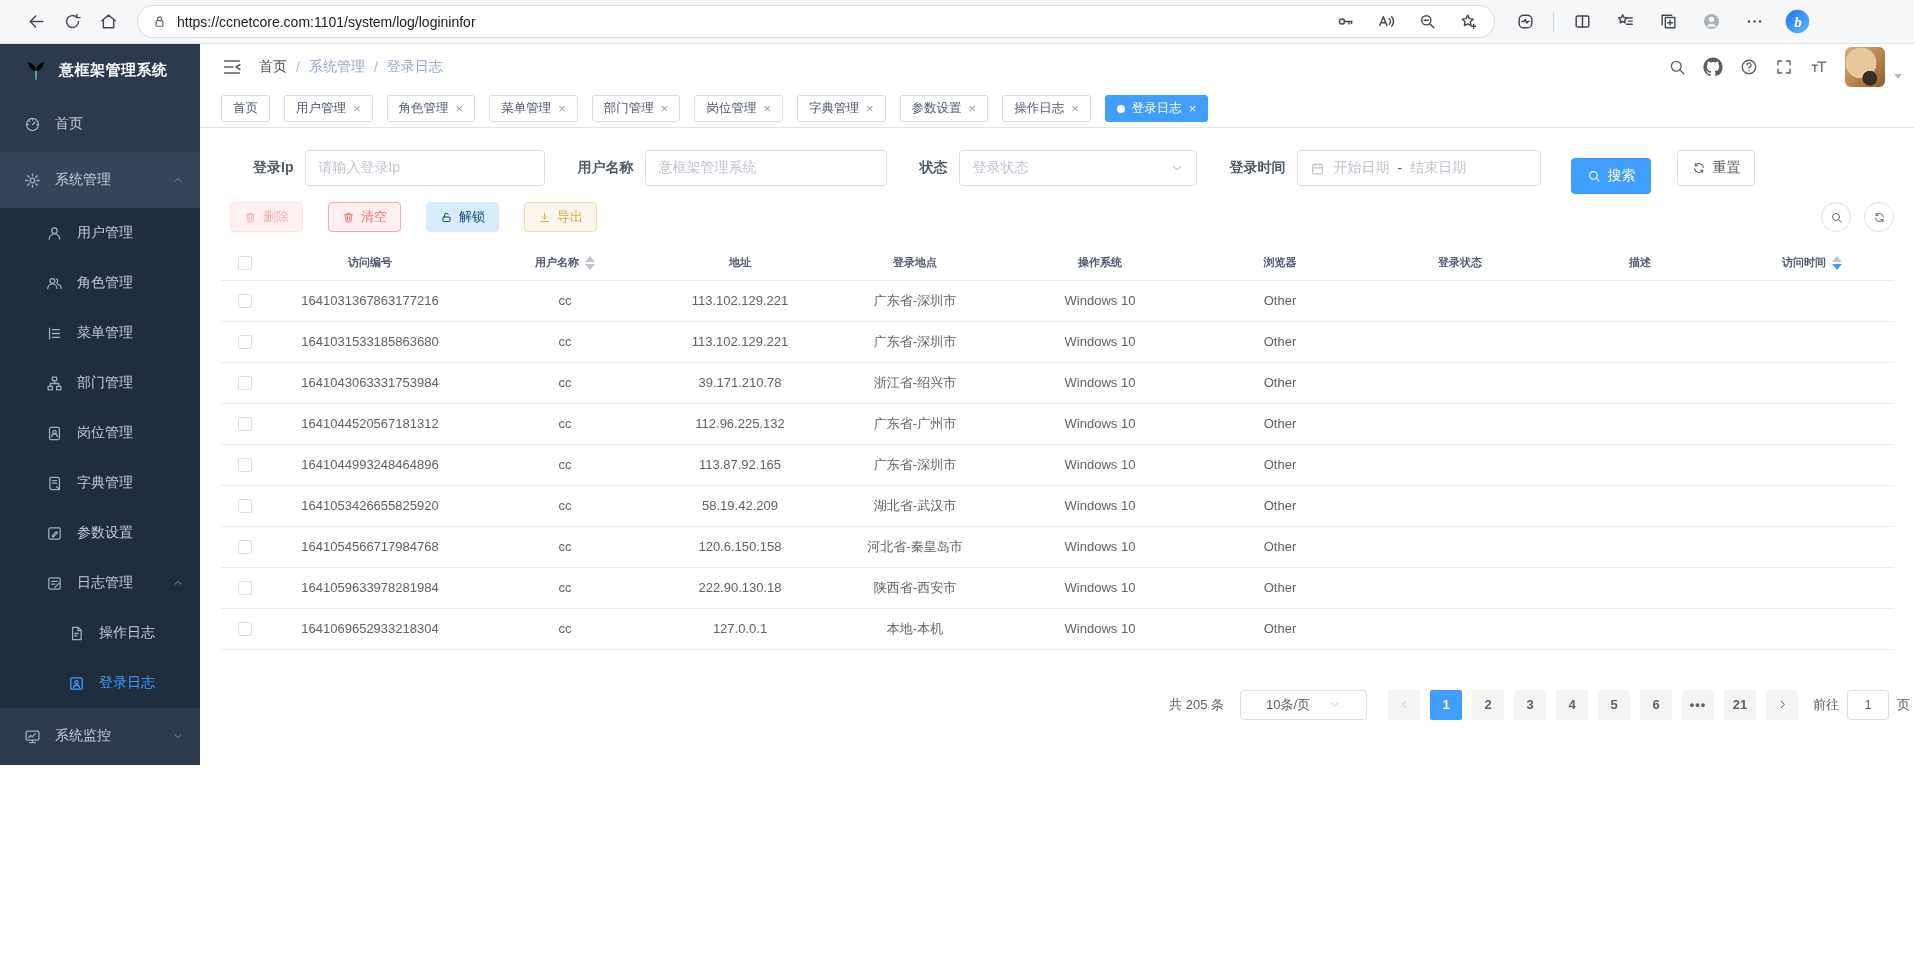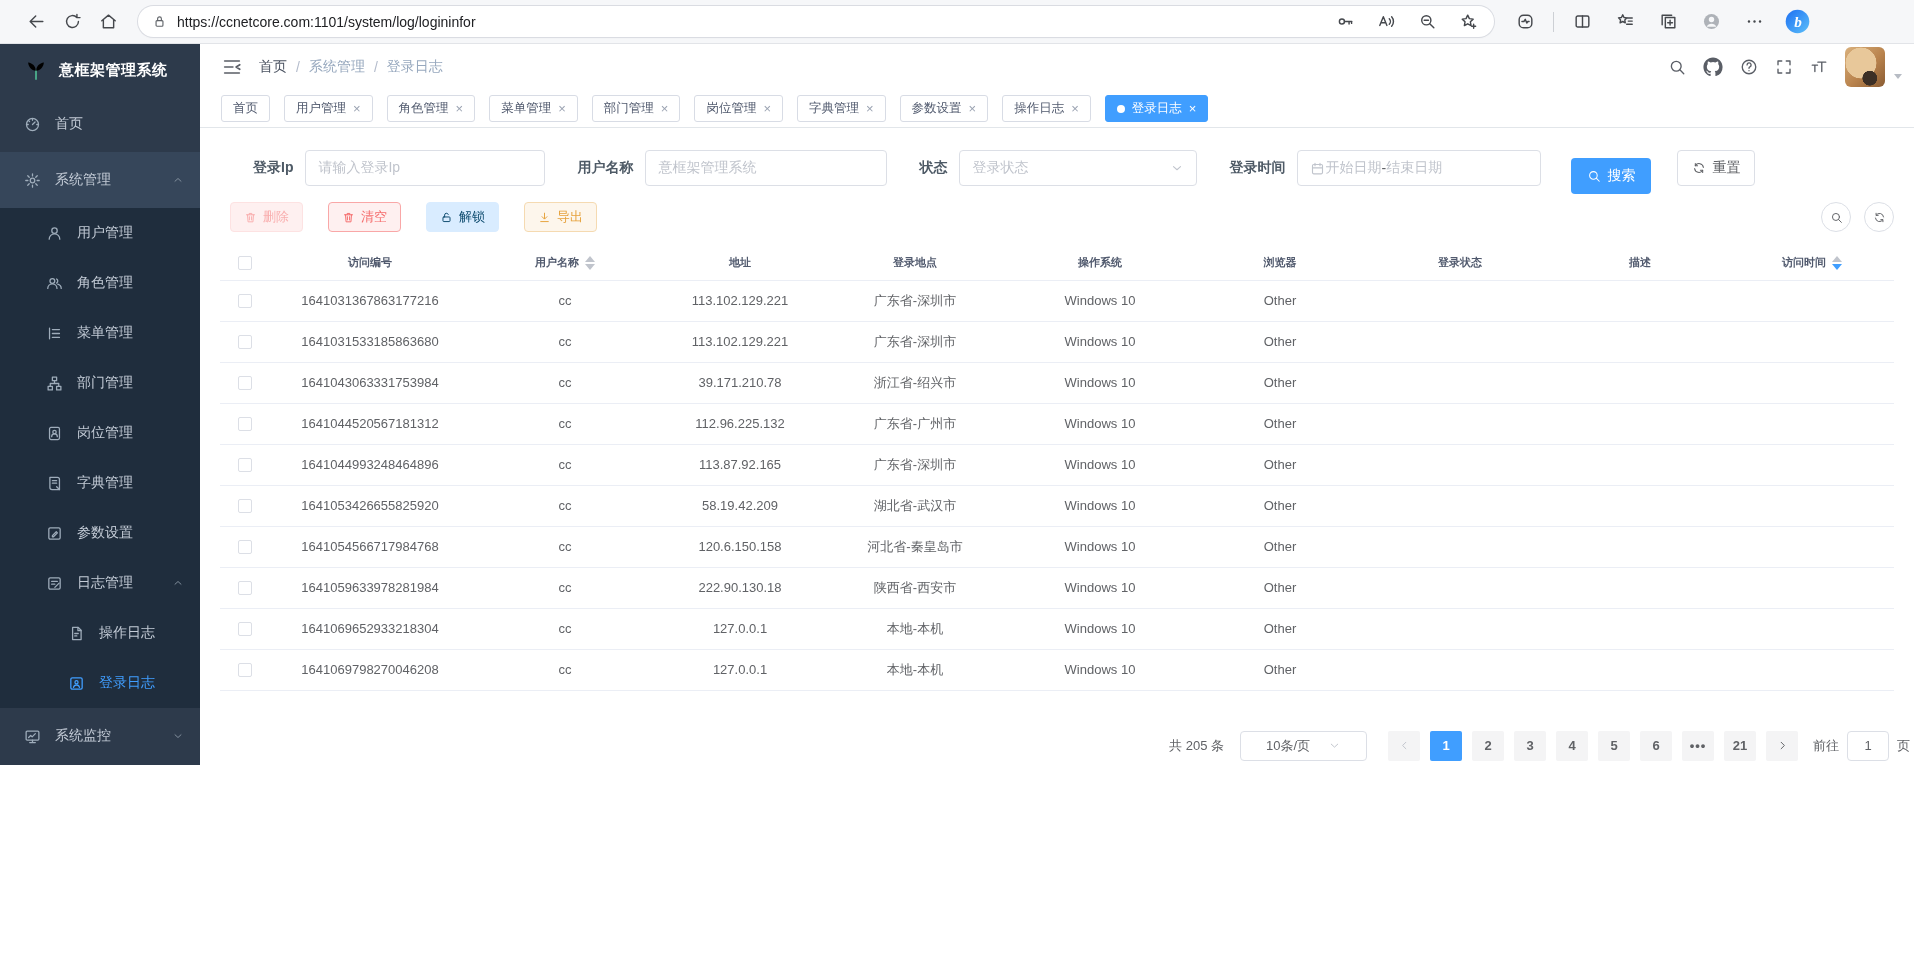--- a/index.html
+++ b/index.html
@@ -66,21 +66,21 @@
   .tab .dot{width:8px;height:8px;border-radius:50%;background:#fff;}
 
   
   .content{flex:1 1 auto;padding:0 20px;background:#fff;min-width:0;}
   .filter-row{margin-top:22px;display:flex;align-items:center;height:36px;}
   .f-label{font-size:14px;font-weight:bold;color:#4e5a66;white-space:nowrap;}
   .f-input{height:36px;border:1px solid #dcdfe6;border-radius:4px;display:flex;align-items:center;padding:0 12px;font-size:14px;color:#606266;background:#fff;}
   .ph{color:#c0c4cc;}
   .f-select{justify-content:space-between;}
   .f-select .cv{width:14px;height:14px;color:#c0c4cc;}
-  .f-date{}
+  .f-date{gap:8px;}
   .f-date .cal{width:15px;height:15px;color:#c0c4cc;flex:0 0 auto;}
   .btn{height:36px;border-radius:4px;display:inline-flex;align-items:center;justify-content:center;gap:6px;font-size:14px;cursor:pointer;border:1px solid transparent;white-space:nowrap;}
   .btn svg{width:14px;height:14px;}
   .btn-primary{background:#409eff;color:#fff;padding:0 15px;margin-top:16px;}
   .btn-plain{background:#fff;border-color:#dcdfe6;color:#606266;padding:0 14px;}
 
   .action-row{margin-top:16px;display:flex;align-items:center;gap:25px;}
   .sbtn{height:30px;padding:0 13px;border-radius:4px;font-size:13px;display:inline-flex;align-items:center;gap:6px;cursor:pointer;border:1px solid transparent;}
   .sbtn svg{width:13px;height:13px;}
   .sbtn.del{background:#fef0f0;border-color:#fde2e2;color:#f9aeae;}
@@ -693,32 +693,20 @@
                 <td>1641069652933218304</td>
                 <td>cc</td>
                 <td>127.0.0.1</td>
                 <td>本地-本机</td>
                 <td>Windows 10</td>
                 <td>Other</td>
                 <td></td>
                 <td></td>
                 <td></td>
               </tr>
-              <tr>
-                <td><span class="cbx"></span></td>
-                <td>1641069798270046208</td>
-                <td>cc</td>
-                <td>127.0.0.1</td>
-                <td>本地-本机</td>
-                <td>Windows 10</td>
-                <td>Other</td>
-                <td></td>
-                <td></td>
-                <td></td>
-              </tr>
             </tbody>
         </table>
 
         <div class="pagination">
           <span class="pg-total">共 205 条</span>
           <div class="pg-size">
             <span>10条/页</span>
             <svg class="ic cv" viewBox="0 0 24 24">
                 <path d="M6 9.5l6 5.5 6-5.5"></path>
               </svg>

